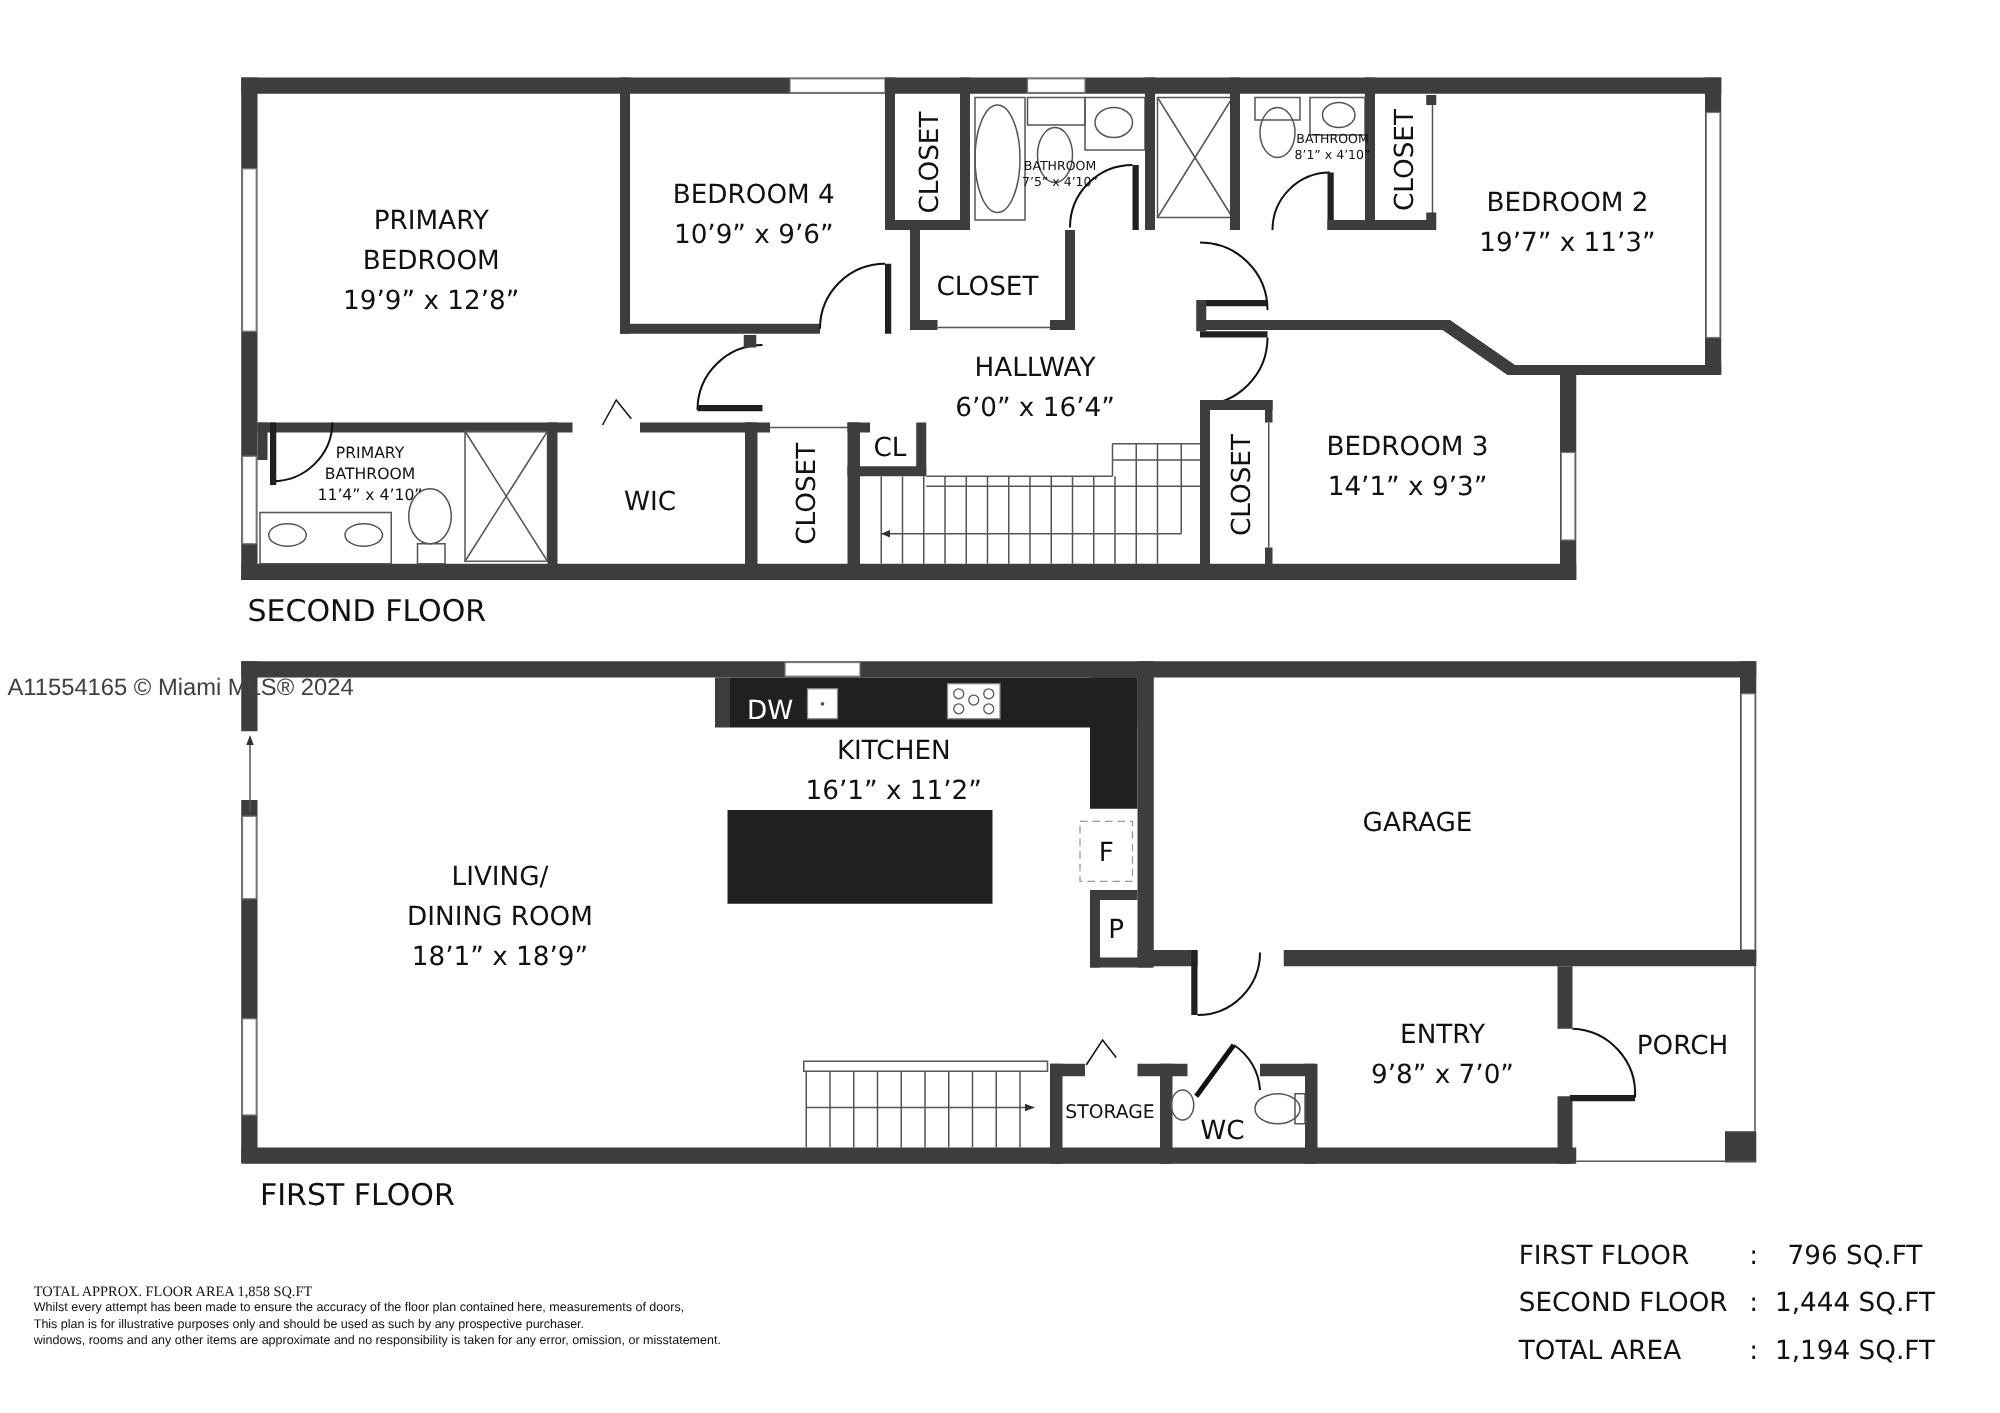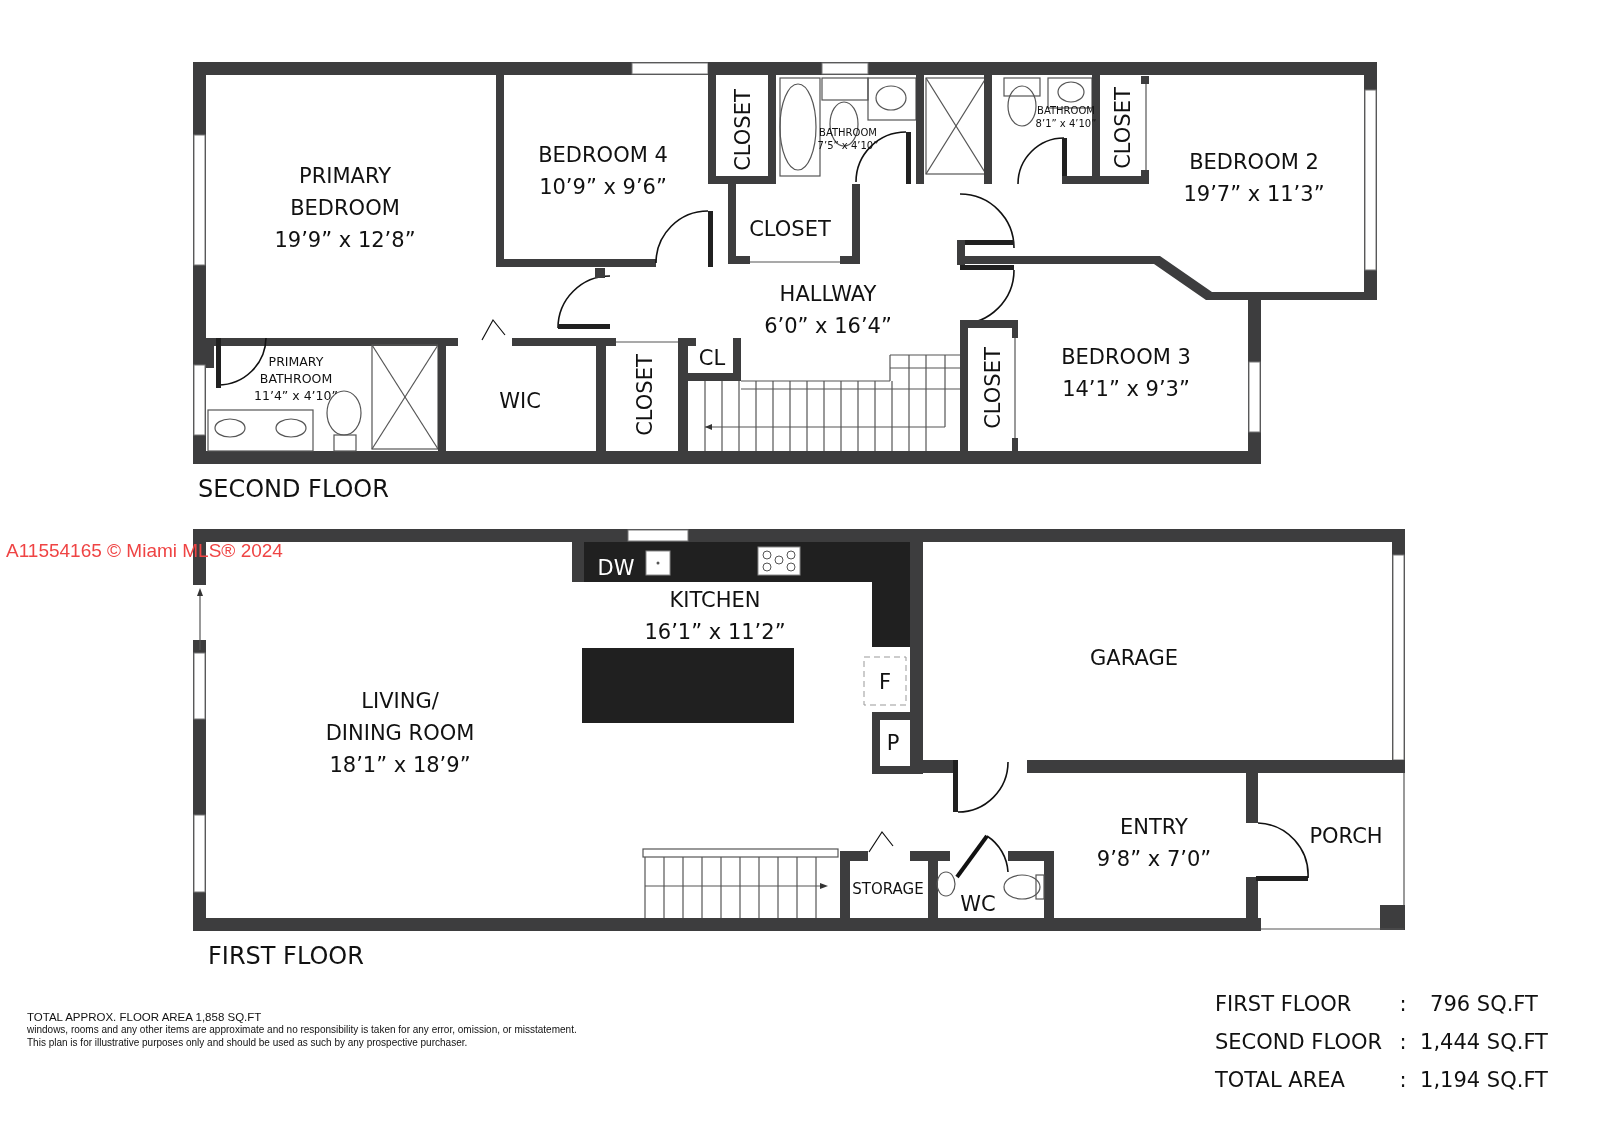--- a/index.html
+++ b/index.html
@@ -9,24 +9,24 @@
   .wall-dark { fill:#202020; }
   .thin { stroke:#555; stroke-width:1.2; fill:none; }
   .door { stroke:#111; stroke-width:1.6; fill:none; }
   .doorleaf { stroke:#111; stroke-width:4; }
   .win { fill:#fff; stroke:#777; stroke-width:1; }
   .lbl { font-family:"DejaVu Sans", sans-serif; fill:#111; text-anchor:middle; }
   .lbl-lg { font-size:21px; }
   .lbl-sm { font-size:10px; }
   .lbl-md { font-size:15px; }
   .floor-title { position:absolute; font-family:"DejaVu Sans", sans-serif; font-size:24px; color:#111; }
-  .watermark { position:absolute; left:6px; top:540px; font-family:"Liberation Sans", sans-serif; font-size:19px; color:#ef4444; }
+  .watermark { position:absolute; left:6px; top:540px; font-family:"Liberation Sans", sans-serif; font-size:19px; color:#404040; }
   .footer { position:absolute; left:27px; top:1010px; width:640px; }
   .footer .addr { font-family:"DejaVu Sans", sans-serif; font-size:15px; color:#111; }
-  .footer .total { font-family:Liberation Sans, sans-serif; font-size:11.5px; color:#111; margin-top:1px; }
+  .footer .total { font-family:Liberation Serif, serif; font-size:11.5px; color:#111; margin-top:18px; }
   .footer .disc { font-family:"Liberation Sans", sans-serif; font-size:10px; color:#111; line-height:13px; }
   .areas { position:absolute; left:1215px; top:985px; width:340px; font-family:"DejaVu Sans", sans-serif; font-size:21px; color:#111; }
   .area-row { display:flex; height:38px; align-items:center; }
   .area-row .n { width:178px; }
   .area-row .c { width:20px; text-align:center; }
   .area-row .v { flex:1; text-align:center; }
 </style>
 </head>
 <body>
 
@@ -271,22 +271,23 @@
   </g>
 </svg>
 
 <div class="floor-title" style="left:198px; top:475px;">SECOND FLOOR</div>
 <div class="floor-title" style="left:208px; top:942px;">FIRST FLOOR</div>
 
 <div class="watermark">A11554165 © Miami MLS® 2024</div>
 
 <div class="footer">
   <div class="total">TOTAL APPROX. FLOOR AREA 1,858 SQ.FT</div>
+  <div class="disc">Whilst every attempt has been made to ensure the accuracy of the floor plan contained here, measurements of doors,</div>
+  <div class="disc">This plan is for illustrative purposes only and should be used as such by any prospective purchaser.</div>
   <div class="disc">windows, rooms and any other items are approximate and no responsibility is taken for any error, omission, or misstatement.</div>
-  <div class="disc">This plan is for illustrative purposes only and should be used as such by any prospective purchaser.</div>
 </div>
 
 <div class="areas">
   <div class="area-row">
     <span class="n">FIRST FLOOR</span>
     <span class="c">:</span>
     <span class="v">796 SQ.FT</span>
   </div>
   <div class="area-row">
     <span class="n">SECOND FLOOR</span>

